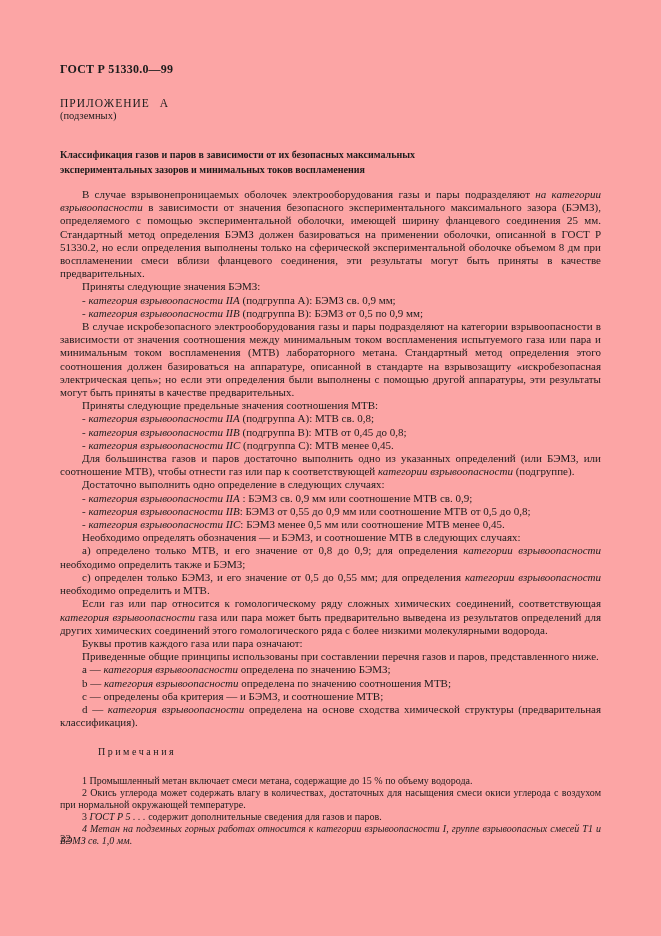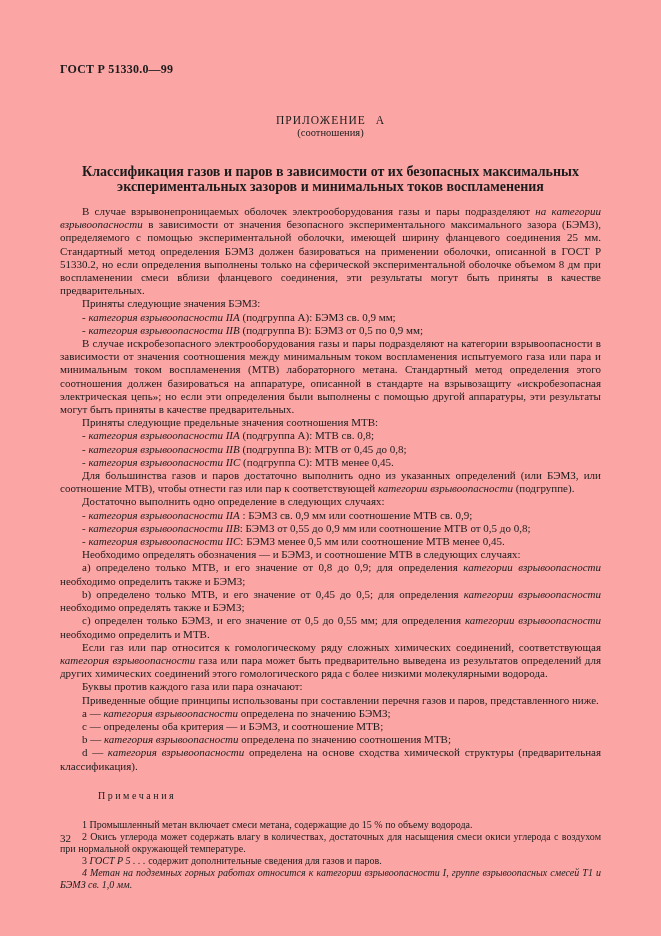--- a/index.html
+++ b/index.html
@@ -12,27 +12,27 @@
     padding: 62px 60px 0 60px;
     font-family: Liberation Serif, serif;
     color: #1c1c1c;
     overflow: hidden;
   }
   .doc-num {
     font-size: 12px;
     font-weight: 700;
     letter-spacing: 0.2px;
   }
-  .apx { text-align: center; margin-top: 37px; }
+  .apx { text-align: left; margin-top: 20px; }
   .apx-t { font-size: 11.5px; letter-spacing: 1px; word-spacing: 6px; }
   .apx-s { font-size: 10.5px; margin-top: 1px; }
   .doc-title {
     margin: 26px 0 0 0;
-    text-align: center;
-    font-size: 14px;
+    text-align: left;
+    font-size: 10px;
     font-weight: 700;
     line-height: 15px;
   }
   .doc-title .line { display: block; }
   .body { margin-top: 11px; }
   .para {
     margin: 0;
     font-size: 11px;
     line-height: 13.2px;
     text-align: justify;
@@ -59,21 +59,21 @@
 </style>
 </head>
 <body>
 
 <div class="page">
 
   <div class="doc-num">ГОСТ Р 51330.0—99</div>
 
   <div class="apx">
     <div class="apx-t">ПРИЛОЖЕНИЕ А</div>
-    <div class="apx-s">(соотношения)</div>
+    <div class="apx-s">(подземных)</div>
   </div>
 
   <h1 class="doc-title">
       <span class="line">Классификация газов и паров в зависимости от их безопасных максимальных</span>
       <span class="line">экспериментальных зазоров и минимальных токов воспламенения</span>
     </h1>
 
   <div class="body">
 
     <p class="para"><span>В случае взрывонепроницаемых оболочек электрооборудования газы и пары подразделяют </span><span class="it">на категории взрывоопасности</span><span> в зависимости от значения безопасного экспериментального максимального зазора (БЭМЗ), определяемого с помощью экспериментальной оболочки, имеющей ширину фланцевого соединения 25 мм. Стандартный метод определения БЭМЗ должен базироваться на применении оболочки, описанной в ГОСТ Р 51330.2, но если определения выполнены только на сферической экспериментальной оболочке объемом 8 дм при воспламенении смеси вблизи фланцевого соединения, эти результаты могут быть приняты в качестве предварительных.</span></p>
@@ -91,31 +91,30 @@
 
     <p class="para"><span>Для большинства газов и паров достаточно выполнить одно из указанных определений (или БЭМЗ, или соотношение МТВ), чтобы отнести газ или пар к соответствующей </span><span class="it">категории взрывоопасности</span><span> (подгруппе).</span></p>
 
     <p class="para">Достаточно выполнить одно определение в следующих случаях:</p>
     <p class="para"><span class="it">- категория взрывоопасности IIА</span><span> : БЭМЗ св. 0,9 мм или соотношение МТВ св. 0,9;</span></p>
     <p class="para"><span class="it">- категория взрывоопасности IIВ</span><span>: БЭМЗ от 0,55 до 0,9 мм или соотношение МТВ от 0,5 до 0,8;</span></p>
     <p class="para"><span class="it">- категория взрывоопасности IIС</span><span>: БЭМЗ менее 0,5 мм или соотношение МТВ менее 0,45.</span></p>
 
     <p class="para">Необходимо определять обозначения — и БЭМЗ, и соотношение МТВ в следующих случаях:</p>
     <p class="para"><span>a) определено только МТВ, и его значение от 0,8 до 0,9; для определения </span><span class="it">категории взрывоопасности</span><span> необходимо определить также и БЭМЗ;</span></p>
-    <p class="para"><span>b) определено только МТВ, и его значение от 0,45 до 0,5; для определения </span><span class="it">категории взрывоопасности</span><span> необходимо определять также и БЭМЗ;</span></p>
     <p class="para"><span>c) определен только БЭМЗ, и его значение от 0,5 до 0,55 мм; для определения </span><span class="it">категории взрывоопасности</span><span> необходимо определить и МТВ.</span></p>
 
     <p class="para"><span>Если газ или пар относится к гомологическому ряду сложных химических соединений, соответствующая </span><span class="it">категория взрывоопасности</span><span> газа или пара может быть предварительно выведена из результатов определений для других химических соединений этого гомологического ряда с более низкими молекулярными водорода.</span></p>
 
     <p class="para">Буквы против каждого газа или пара означают:</p>
 
     <p class="para">Приведенные общие принципы использованы при составлении перечня газов и паров, представленного ниже.</p>
     <p class="para"><span>a — </span><span class="it">категория взрывоопасности</span><span> определена по значению БЭМЗ;</span></p>
+    <p class="para"><span>b — </span><span class="it">категория взрывоопасности</span><span> определена по значению соотношения МТВ;</span></p>
     <p class="para"><span>c — определены оба критерия — и БЭМЗ, и соотношение МТВ;</span><span class="it"></span><span></span></p>
-    <p class="para"><span>b — </span><span class="it">категория взрывоопасности</span><span> определена по значению соотношения МТВ;</span></p>
     <p class="para"><span>d — </span><span class="it">категория взрывоопасности</span><span> определена на основе сходства химической структуры (предварительная классификация).</span></p>
 
     <div class="notes">
       <p class="note-head">П р и м е ч а н и я</p>
       <p class="para"><span>1 Промышленный метан включает смеси метана, содержащие до 15 % по объему водорода.</span><span class="it"></span><span></span></p>
       <p class="para"><span>2 Окись углерода может содержать влагу в количествах, достаточных для насыщения смеси окиси углерода с воздухом при нормальной окружающей температуре.</span><span class="it"></span><span></span></p>
       <p class="para"><span>3 </span><span class="it">ГОСТ Р 5 . . .</span><span> содержит дополнительные сведения для газов и паров.</span></p>
       <p class="para"><span></span><span class="it">4 Метан на подземных горных работах относится к категории взрывоопасности I, группе взрывоопасных смесей Т1 и БЭМЗ св. 1,0 мм.</span><span></span></p>
     </div>
 

